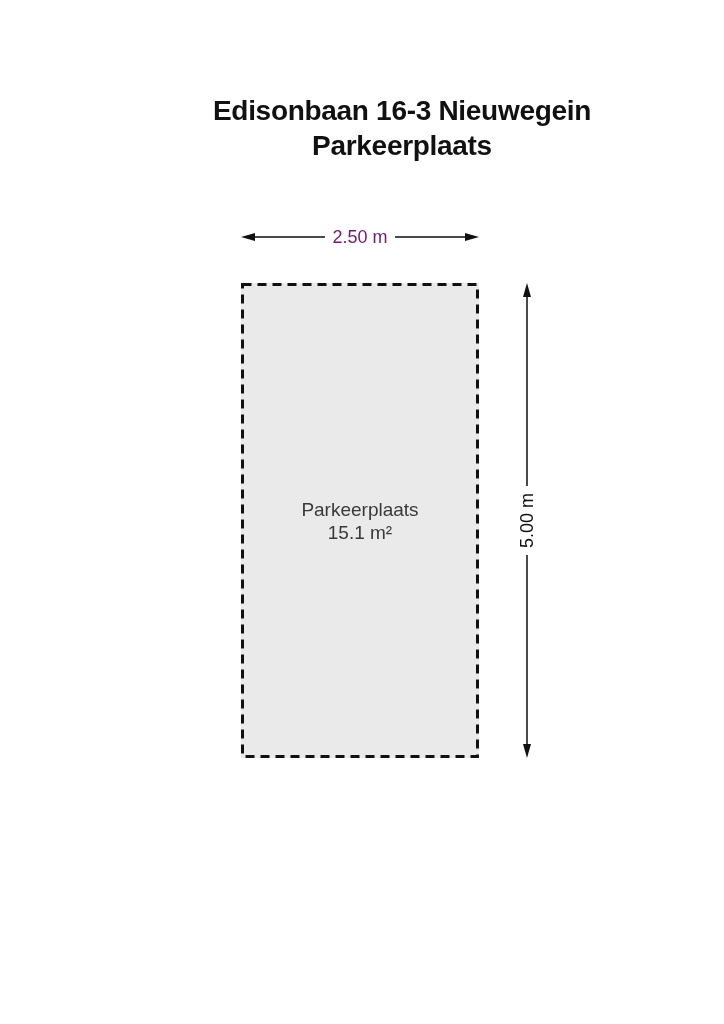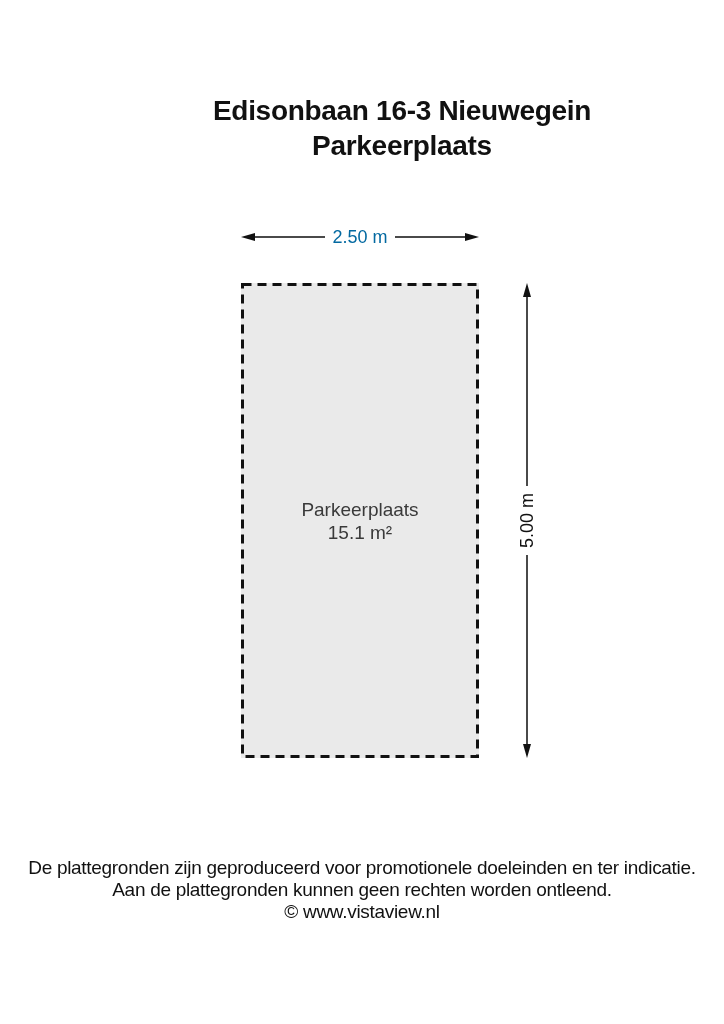--- a/index.html
+++ b/index.html
@@ -45,21 +45,21 @@
   .dim-line-h {
     flex: 1;
     height: 0;
     border-top: 2px solid #4a4a4a;
   }
   .dim-text {
     padding: 0 7px;
     font-size: 18px;
     line-height: 22px;
     white-space: nowrap;
-    color: #0369a1;
+    color: #701a75;
   }
   .ah {
     width: 0;
     height: 0;
     flex: none;
   }
   .ah-left {
     border-top: 4.5px solid transparent;
     border-bottom: 4.5px solid transparent;
     border-right: 14px solid #111111;
@@ -172,19 +172,14 @@
   </div>
 
   <div class="vdim">
     <span class="ah ah-up"></span>
     <span class="dim-line-v"></span>
     <span class="vdim-text">5.00 m</span>
     <span class="dim-line-v"></span>
     <span class="ah ah-down"></span>
   </div>
 
-  <div class="plan-footer">
-    <div>De plattegronden zijn geproduceerd voor promotionele doeleinden en ter indicatie.</div>
-    <div>Aan de plattegronden kunnen geen rechten worden ontleend.</div>
-    <div>© www.vistaview.nl</div>
-  </div>
 
 </div>
 
 </body></html>

